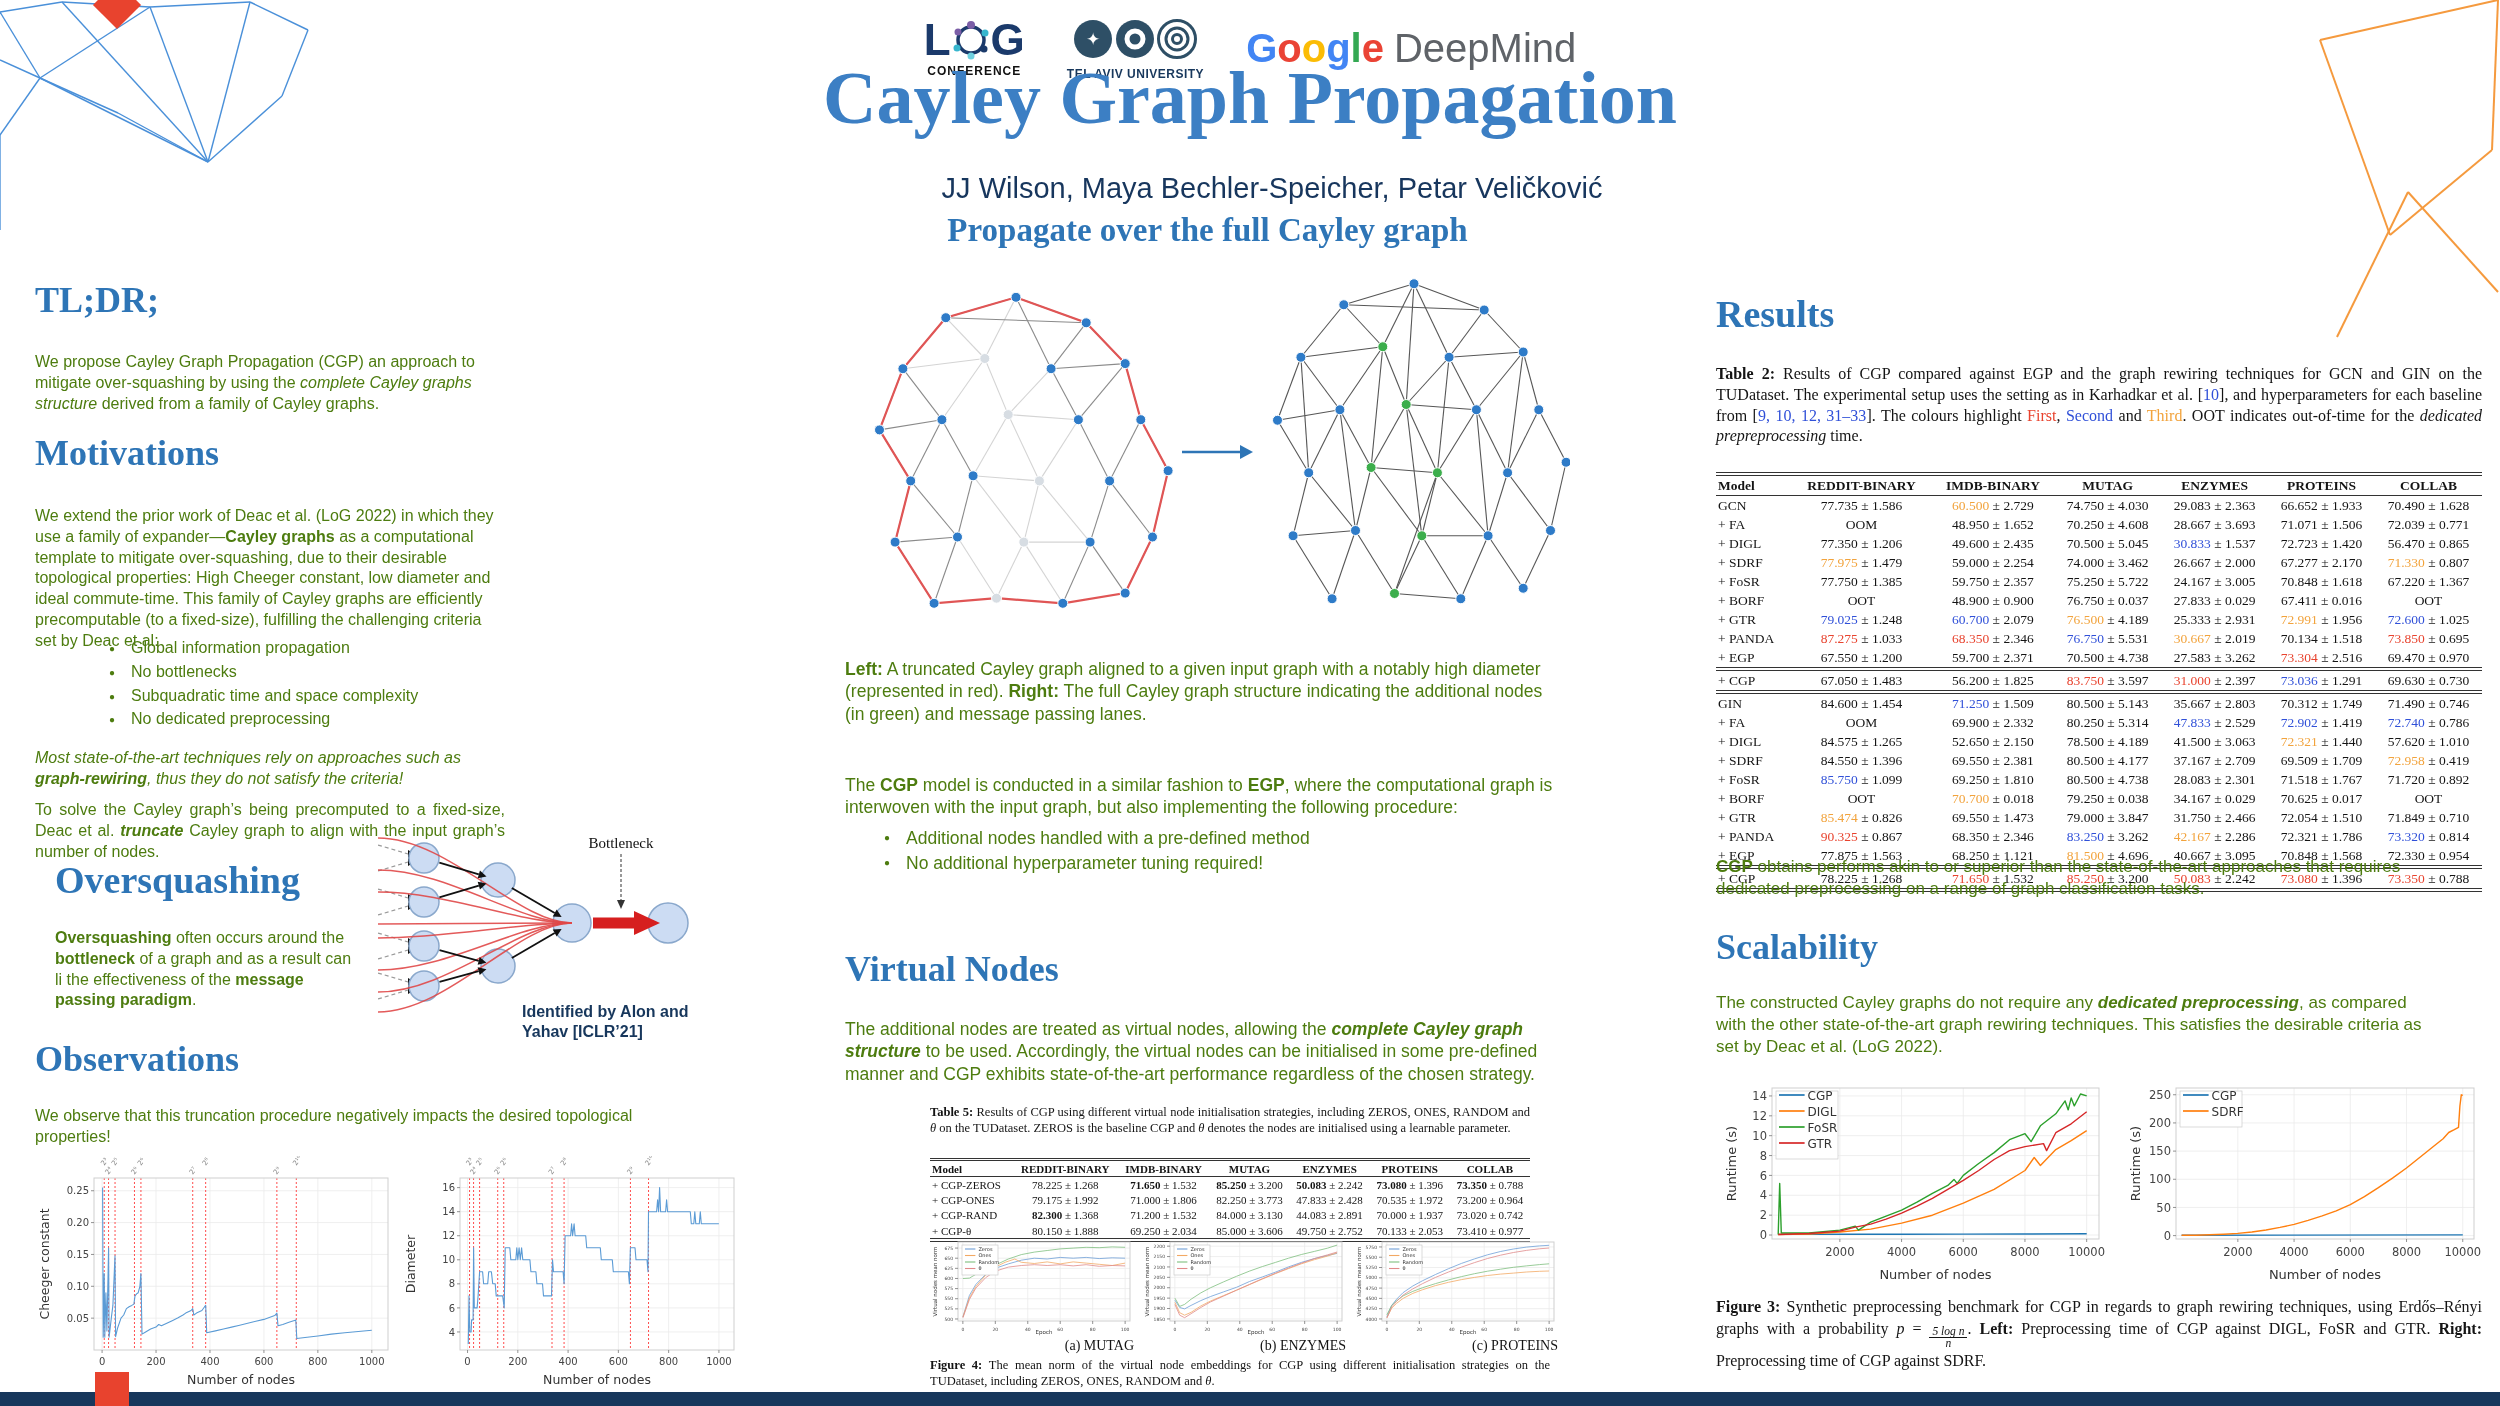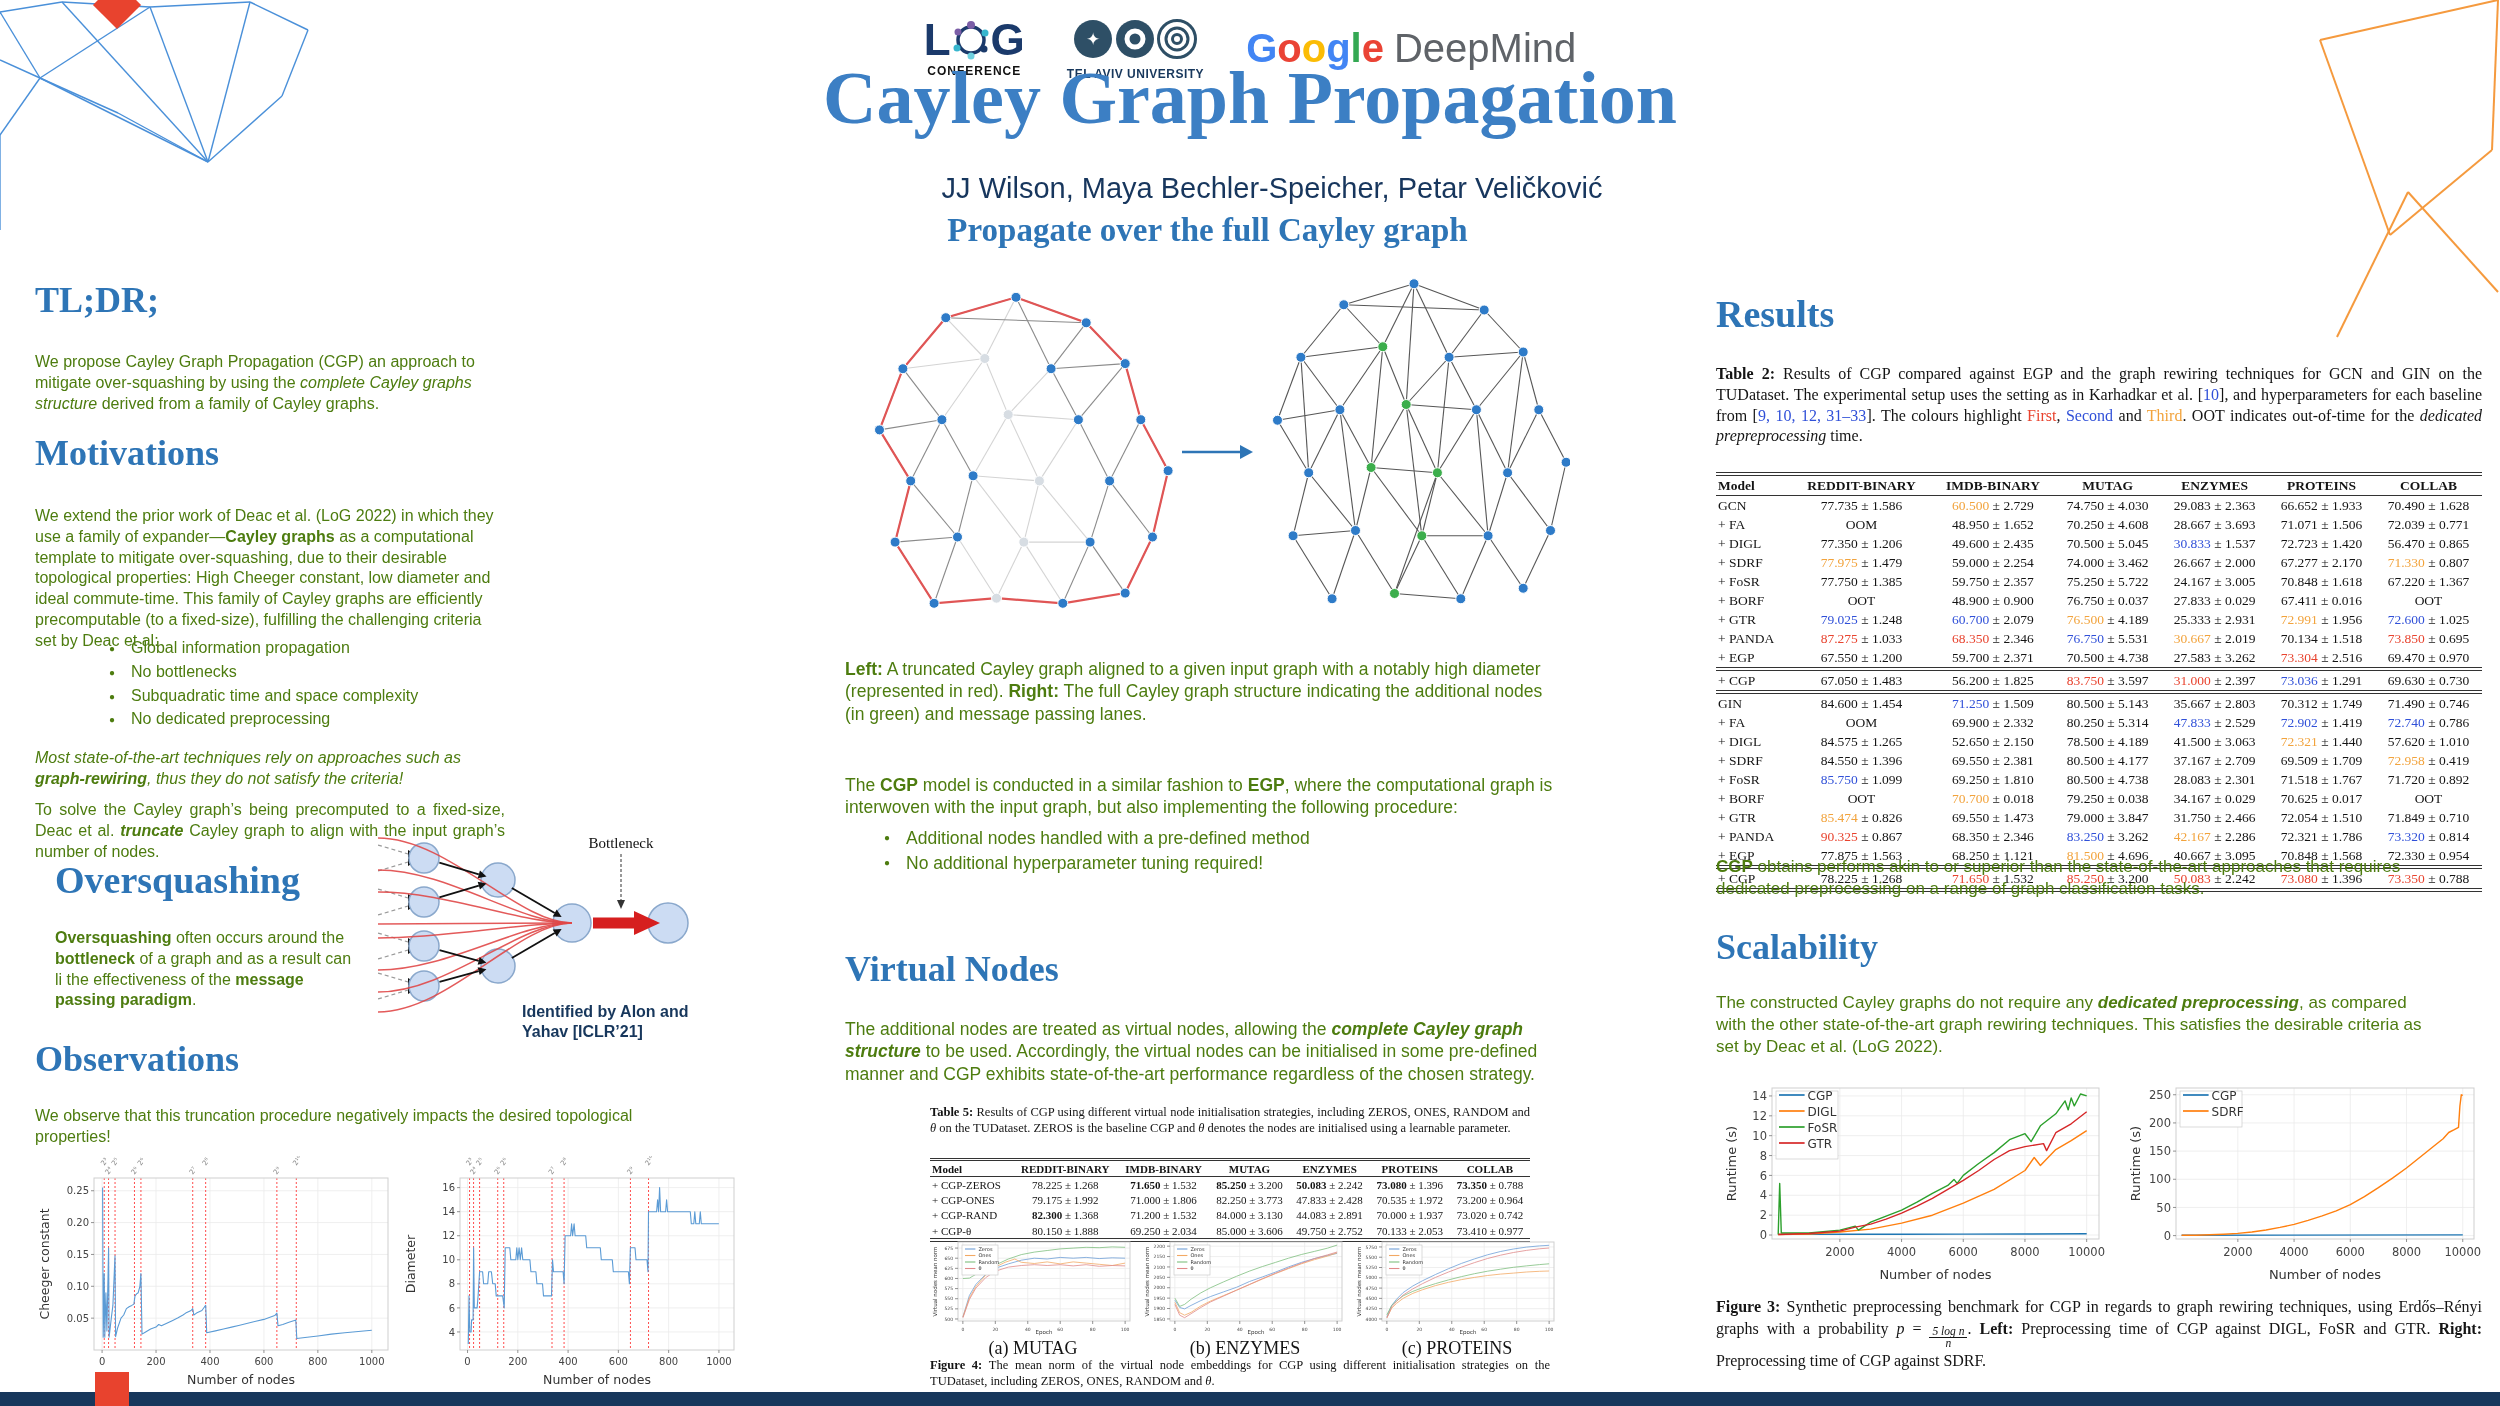--- a/index.html
+++ b/index.html
@@ -43,21 +43,21 @@
   .logsub{font-size:12px;font-weight:bold;color:#111;letter-spacing:1px;margin-top:2px;}
   .tau{text-align:center;}
   .tausub{font-size:12px;font-weight:bold;color:#17375c;letter-spacing:0.5px;margin-top:3px;}
   .gdm{font-size:40px;line-height:1.5;font-family:"Liberation Sans",sans-serif;}
   .gdm .gletters span{font-weight:bold;}
   .gdm .dm{color:#5f6368;margin-left:10px;}
   .title{font-family:"Liberation Serif",serif;font-weight:bold;font-size:74px;color:#3c7fc4;
          text-align:center;line-height:1.05;}
   .authors{font-size:29px;color:#17365d;text-align:center;margin-left:44px;}
   .figcapb{color:#17375c;font-weight:bold;font-size:16px;line-height:1.25;}
-  .subcap{font-family:"Liberation Serif",serif;font-size:18px;color:#141414;text-align:center;display:inline-block;}
+  .subcap{font-family:"Liberation Serif",serif;font-size:14px;color:#141414;text-align:right;display:inline-block;}
   .fracw{display:inline-block;text-align:center;vertical-align:-0.85em;line-height:1;font-style:italic;}
   .fracw .num{display:block;border-bottom:1px solid #141414;padding:0 3px;font-size:0.72em;}
   .fracw .den{display:block;font-size:0.72em;}
   .footer-bar{position:absolute;left:0;right:0;bottom:0;height:14px;background:#17375c;}
   .red-sq{position:absolute;width:34px;height:34px;background:#e8432e;}
   .chart{position:absolute;}
 </style>
 </head>
 <body>
 <div id="poster">

